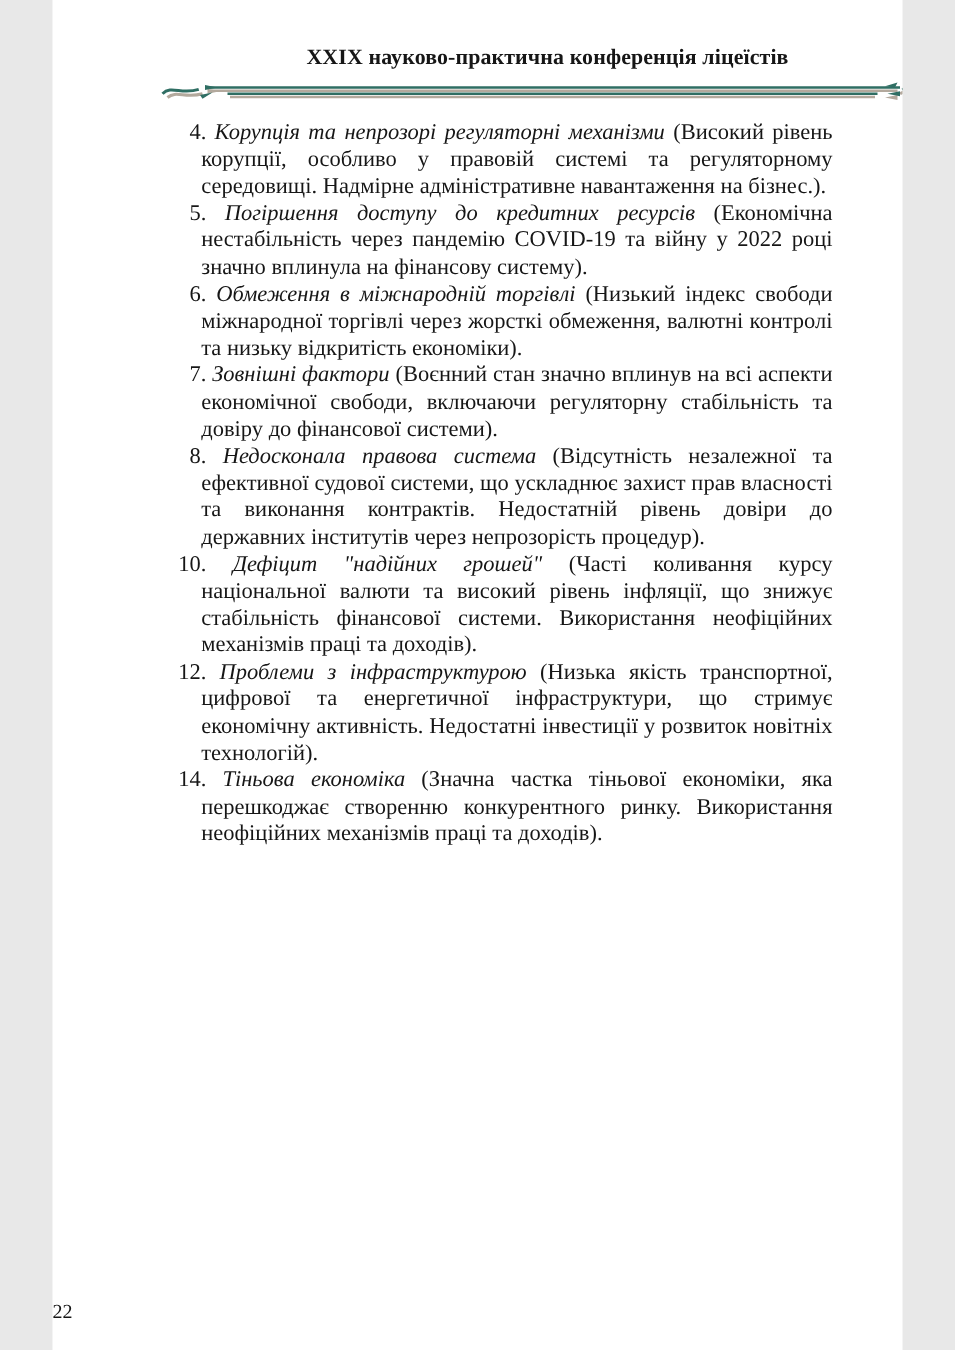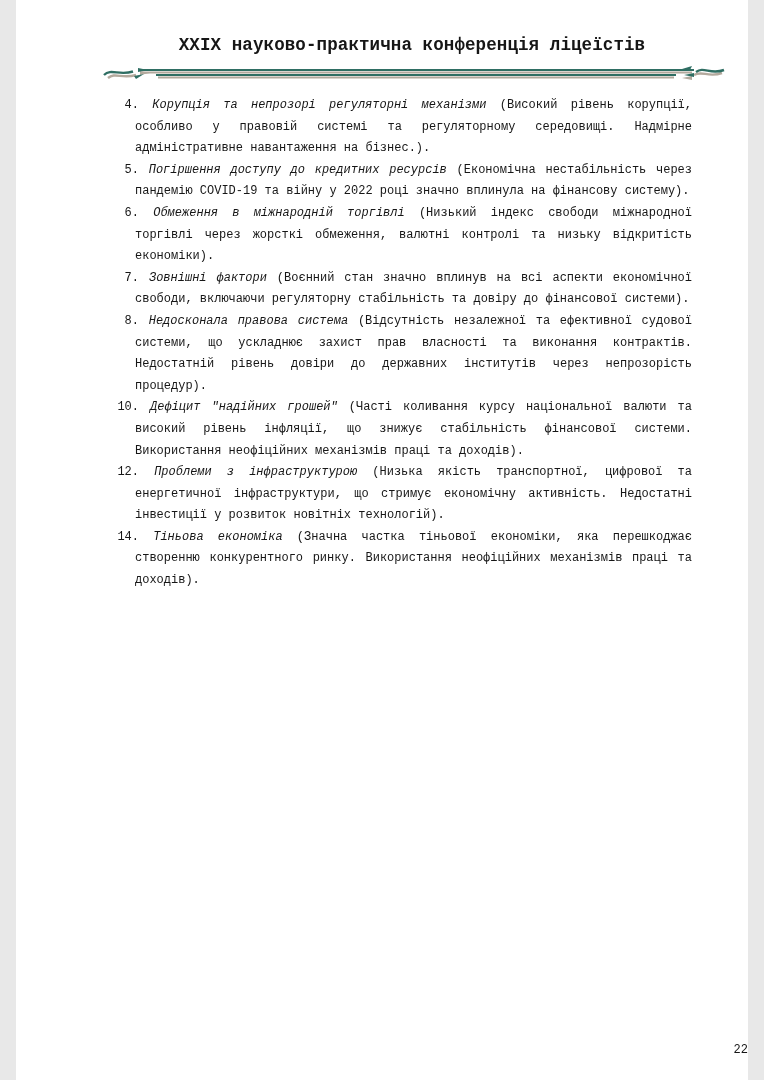--- a/index.html
+++ b/index.html
@@ -1,23 +1,23 @@
 <!DOCTYPE html>
 <html style="--page-bg: #ffffff; --text-color: #161616; --divider-color: #2f6e63; --divider-shadow: #b3a99d;"><head>
 <meta charset="utf-8">
 <style>
   html, body { margin: 0; padding: 0; background: #e8e8e8; }
   .page {
     position: relative;
-    width: 732px; height: 1080px;
+    width: 680px; height: 1080px;
     margin: 0 auto;
     background: var(--page-bg, #ffffff);
     box-sizing: border-box;
     display: flex; flex-direction: column;
-    font-family: Liberation Mono, monospace;
+    font-family: Liberation Serif, serif;
     color: var(--text-color, #161616);
     overflow: hidden;
   }
   .header {
     margin: 34px 0 0 85px;
     width: 622px;
     text-align: center;
   }
   .title {
     font-weight: bold;
@@ -32,35 +32,35 @@
   .dv-fill-sh{ fill: var(--divider-shadow, #b3a99d); stroke: none; }
   .content {
     margin-top: 9px;
     padding-left: 119px;
     padding-right: 56px;
   }
   p.item {
     margin: 0;
     text-align: justify;
     text-indent: -20px;
-    font-size: 12px;
+    font-size: 18px;
     line-height: 21.6px;
   }
   .num {
     display: inline-block;
     width: 24px;
     text-align: right;
     text-indent: 0;
   }
   .lead { font-style: italic; }
   .footer {
     margin-top: auto;
     padding-bottom: 20px;
-    text-align: right;
-    font-size: 12px;
+    text-align: left;
+    font-size: 16px;
     line-height: 20px;
   }
 </style>
 </head>
 <body>
 
 <div class="page">
 
   <div class="header">
     <div class="title">XXIX науково-практична конференція ліцеїстів</div>

